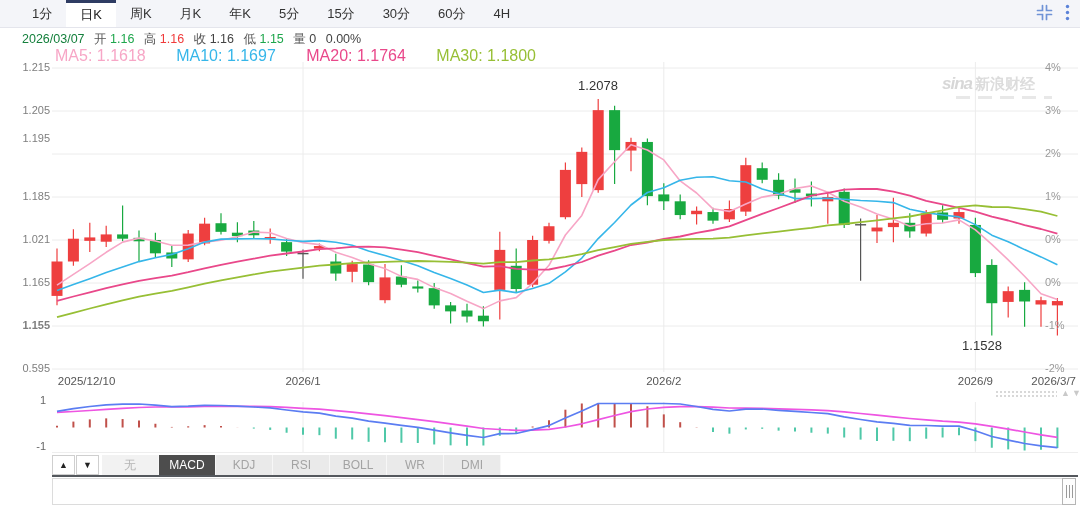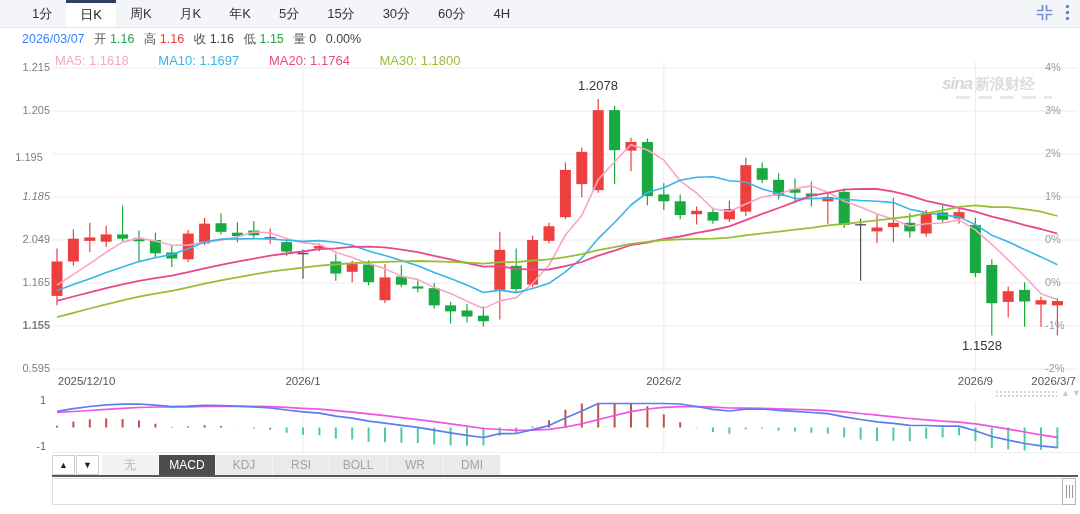--- a/index.html
+++ b/index.html
@@ -10,21 +10,21 @@
   .toolbar{position:absolute;top:0;left:0;width:1080px;height:27px;background:#f4f5f9;border-bottom:1px solid #e4e5ec;}
   .tabs{display:flex;height:27px;margin-left:18px;text-align:right;}
   .ttab{padding:0 14px;line-height:27px;font-size:13px;color:#333;cursor:pointer;box-sizing:border-box;}
   .ttab.active{background:#fff;border-top:3px solid #2f3c63;line-height:24px;color:#1b1b1b;}
   .tool-icons{position:absolute;right:10px;top:4px;display:flex;gap:12px;align-items:center;}
 
   
   .infobar{position:absolute;top:31px;left:22px;font-size:12.5px;color:#555;white-space:nowrap;}
   .infobar .lbl{color:#555;margin-left:6px;}
   .v-up{color:#f03b3b;} .v-dn{color:#1ea64c;} .v-flat{color:#444;}
-  .mabar{position:absolute;top:47px;left:55px;font-size:13px;white-space:nowrap;margin-top:6px;}
+  .mabar{position:absolute;top:47px;left:55px;font-size:16px;white-space:nowrap;}
   .mabar span{margin-right:26px;}
   .c-ma5{color:#f7a6c6;} .c-ma10{color:#36b6e9;} .c-ma20{color:#e9488a;} .c-ma30{color:#97bf35;}
 
   
   .ylab{position:absolute;width:42px;text-align:right;font-size:11px;color:#7e7e7e;}
   .ylab-r{position:absolute;font-size:11px;color:#9a9a9a;}
   .xlab{position:absolute;font-size:11.5px;color:#555;transform:translateX(-50%);white-space:nowrap;}
   .xlab.right{transform:none;}
 
   .anno{position:absolute;font-size:13px;color:#333;transform:translateX(-50%);white-space:nowrap;}
@@ -323,21 +323,21 @@
         <g fill="#5b82d8">
             <circle cx="2.5" cy="2.5" r="1.7"></circle>
             <circle cx="2.5" cy="8.5" r="1.7"></circle>
             <circle cx="2.5" cy="14.5" r="1.7"></circle>
           </g>
       </svg>
     </div>
   </div>
 
   <div class="infobar">
-    <span style="color:#3b82f6;margin-top:41px;">2026/03/07</span>
+    <span style="color:#15803d;margin-top:41px;">2026/03/07</span>
     <span class="lbl">开</span>
     <span class="v-dn">1.16</span>
     <span class="lbl">高</span>
     <span class="v-up">1.16</span>
     <span class="lbl">收</span>
     <span class="v-flat">1.16</span>
     <span class="lbl">低</span>
     <span class="v-dn">1.15</span>
     <span class="lbl">量</span>
     <span class="v-flat">0</span>
@@ -349,25 +349,25 @@
     <span class="c-ma10">MA10: 1.1697</span>
     <span class="c-ma20">MA20: 1.1764</span>
     <span class="c-ma30">MA30: 1.1800</span>
   </div>
 
   <div id="labels">
       <div class="ylab" style="left: 8px; top: 61px;">1.215</div>
       <div class="ylab-r" style="left: 1045px; top: 61px;">4%</div>
       <div class="ylab" style="left: 8px; top: 104px;">1.205</div>
       <div class="ylab-r" style="left: 1045px; top: 104px;">3%</div>
-      <div class="ylab" style="left: 8px; top: 151px; text-align: center;">1.195</div>
+      <div class="ylab" style="left: 8px; top: 132px;">1.195</div>
       <div class="ylab-r" style="left: 1045px; top: 147px;">2%</div>
-      <div class="ylab" style="left: 8px; top: 190px; font-style: italic;">1.185</div>
+      <div class="ylab" style="left: 8px; top: 190px;">1.185</div>
       <div class="ylab-r" style="left: 1045px; top: 190px;">1%</div>
-      <div class="ylab" style="left: 8px; top: 233px;">2.049</div>
+      <div class="ylab" style="left: 8px; top: 233px;">1.021</div>
       <div class="ylab-r" style="left: 1045px; top: 233px;">0%</div>
       <div class="ylab" style="left: 8px; top: 276px;">1.165</div>
       <div class="ylab-r" style="left: 1045px; top: 276px;">0%</div>
       <div class="ylab" style="left: 8px; top: 319px; font-weight: bold;">1.155</div>
       <div class="ylab-r" style="left: 1045px; top: 319px;">-1%</div>
       <div class="ylab" style="left: 8px; top: 362px;">0.595</div>
       <div class="ylab-r" style="left: 1045px; top: 362px;">-2%</div>
       <div class="xlab" style="top: 375px; left: 86.52px;">2025/12/10</div>
       <div class="xlab" style="top: 375px; left: 303px;">2026/1</div>
       <div class="xlab" style="top: 375px; left: 663.8px;">2026/2</div>

